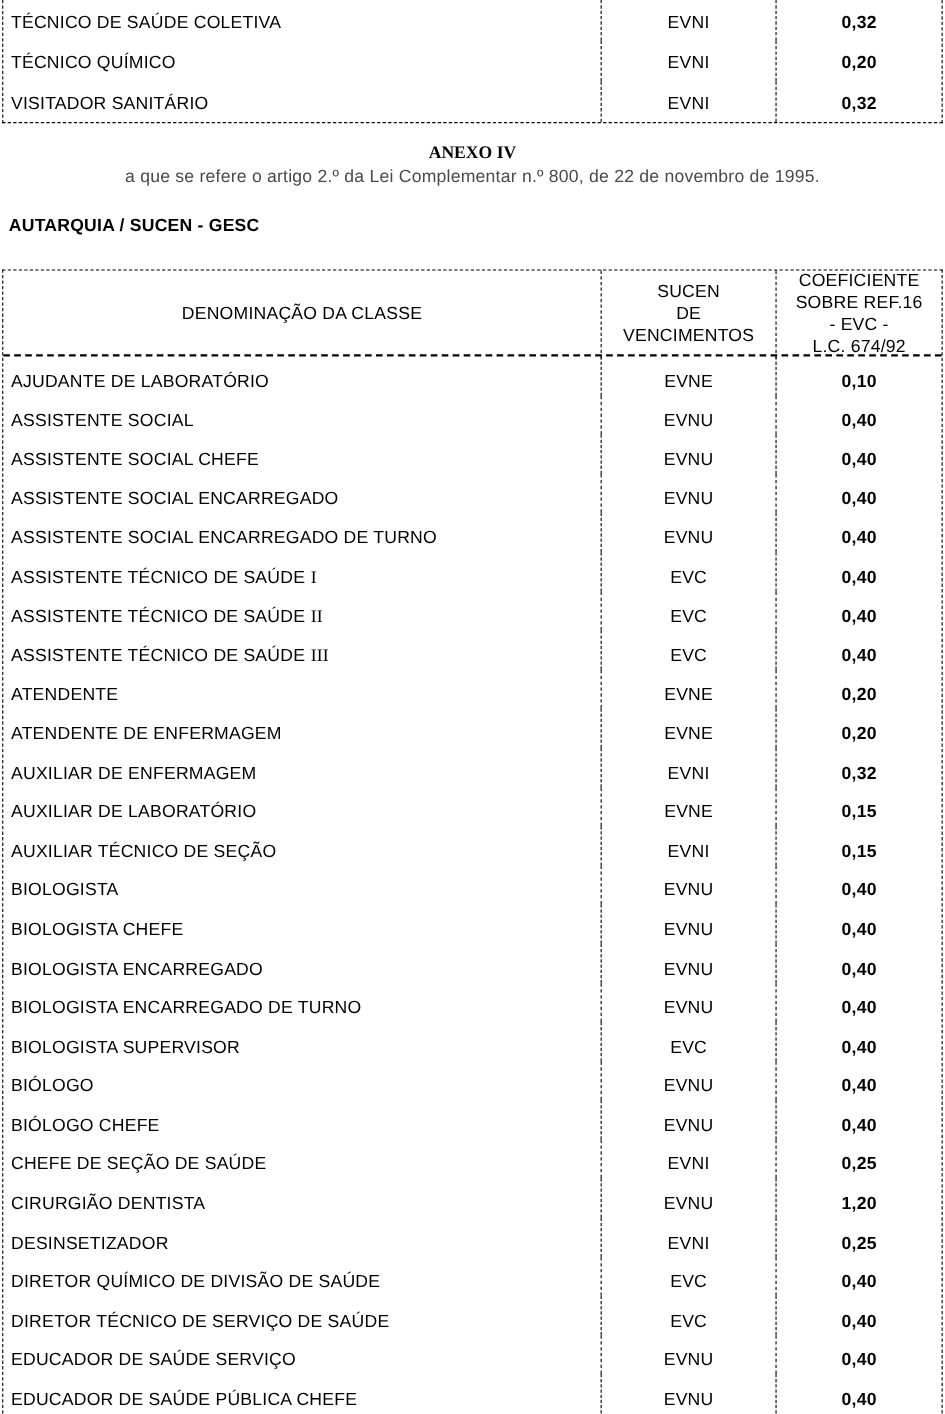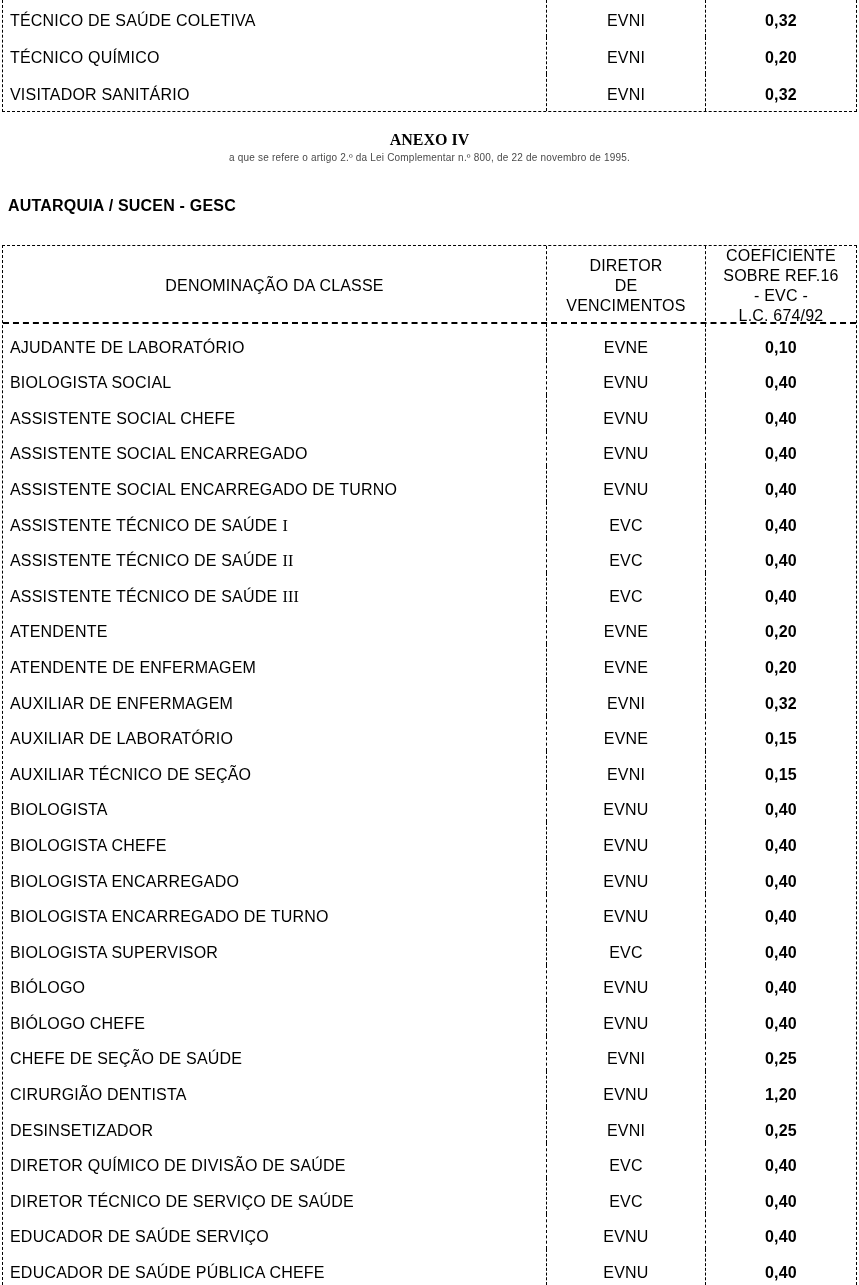--- a/index.html
+++ b/index.html
@@ -75,21 +75,21 @@
     font-weight: bold;
     font-size: 16px;
     font-family: Liberation Serif, serif;
   }
   .annex-subtitle {
     position: absolute;
     top: 152px;
     left: 0;
     width: 100%;
     text-align: center;
-    font-size: 10px;
+    font-size: 16px;
     color: #4a4a4a;
     letter-spacing: 0.2px;
   }
   .section-label {
     position: absolute;
     top: 197px;
     left: 8px;
     font-weight: bold;
     font-size: 16px;
     letter-spacing: 0.2px;
@@ -149,36 +149,36 @@
 <div class="annex-subtitle">a que se refere o artigo 2.º da Lei Complementar n.º 800, de 22 de novembro de 1995.</div>
 
 <div class="section-label">AUTARQUIA / SUCEN - GESC</div>
 
 <div id="main-table" class="doc-table">
   <div id="main-header">
     <div class="hcell col1">
       <span>DENOMINAÇÃO DA CLASSE</span>
     </div>
     <div class="hcell col2">
-      <span>DIRETOR</span>
+      <span>SUCEN</span>
       <span>DE</span>
       <span>VENCIMENTOS</span>
     </div>
     <div class="hcell col3">
       <span>COEFICIENTE</span>
       <span>SOBRE REF.16</span>
       <span>- EVC -</span>
       <span>L.C. 674/92</span>
     </div>
   </div>
   <div id="main-body" class="tbl-grid">
       <div class="cell name-cell">AJUDANTE DE LABORATÓRIO</div>
       <div class="cell scale-cell">EVNE</div>
       <div class="cell coef-cell">0,10</div>
-      <div class="cell name-cell">BIOLOGISTA SOCIAL</div>
+      <div class="cell name-cell">ASSISTENTE SOCIAL</div>
       <div class="cell scale-cell">EVNU</div>
       <div class="cell coef-cell">0,40</div>
       <div class="cell name-cell">ASSISTENTE SOCIAL CHEFE</div>
       <div class="cell scale-cell">EVNU</div>
       <div class="cell coef-cell">0,40</div>
       <div class="cell name-cell">ASSISTENTE SOCIAL ENCARREGADO</div>
       <div class="cell scale-cell">EVNU</div>
       <div class="cell coef-cell">0,40</div>
       <div class="cell name-cell">ASSISTENTE SOCIAL ENCARREGADO DE TURNO</div>
       <div class="cell scale-cell">EVNU</div>

